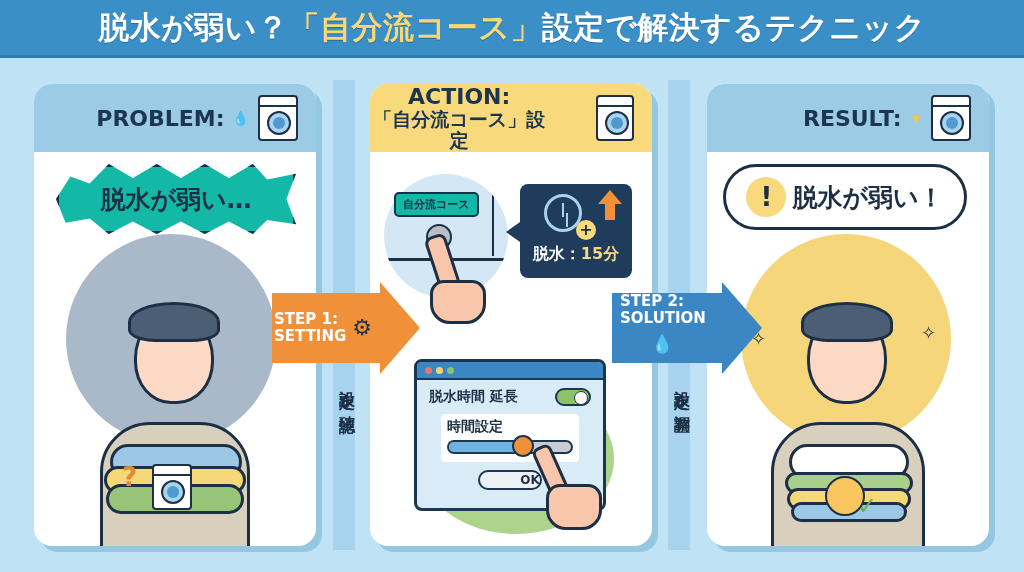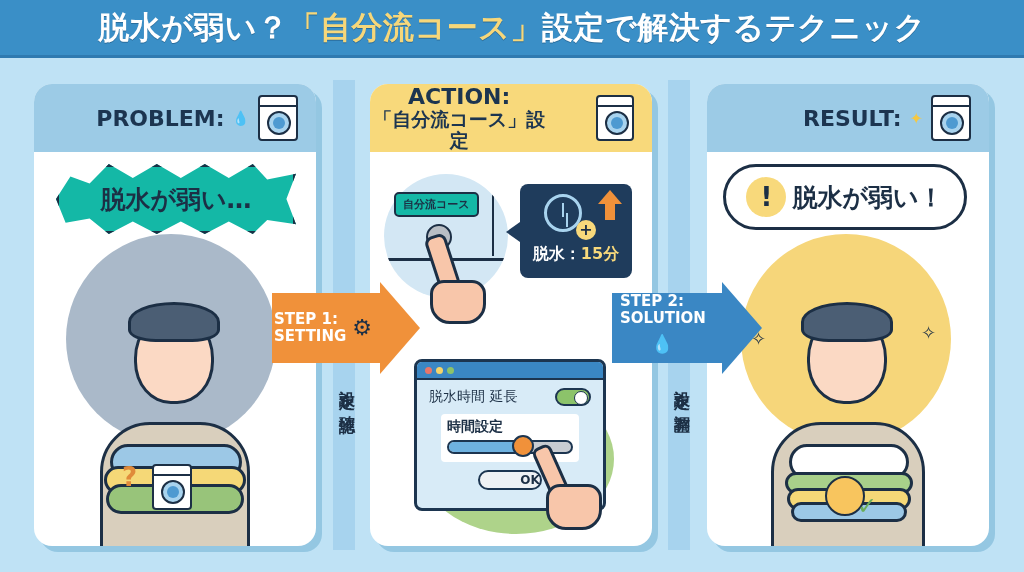--- a/index.html
+++ b/index.html
@@ -184,21 +184,21 @@
     position: absolute; left: 44px; top: 275px; width: 192px; height: 152px;
     background: #d8ebf7; border: 3px solid #1c3550; border-radius: 8px; overflow: hidden;
   }
   .dialog-bar {
     height: 18px; background: #3a87c4; display: flex; align-items: center; gap: 4px; padding-left: 8px;
     border-bottom: 2px solid #1c3550;
   }
   .dot { width: 7px; height: 7px; border-radius: 50%; }
   .dialog-row {
     display: flex; align-items: center; justify-content: space-between; padding: 8px 12px 4px;
-    font-weight: normal; font-size: 14px;
+    font-weight: bold; font-size: 14px;
   }
   .toggle {
     width: 36px; height: 18px; border-radius: 9px; background: #8cc36a; border: 2px solid #1c3550; position: relative;
   }
   .toggle::after {
     content: ""; position: absolute; right: 1px; top: 1px; width: 12px; height: 12px;
     border-radius: 50%; background: #fff; border: 1px solid #1c3550;
   }
   .slider-card {
     margin: 4px 24px; background: #fff; border-radius: 4px; padding: 4px 6px 8px;

